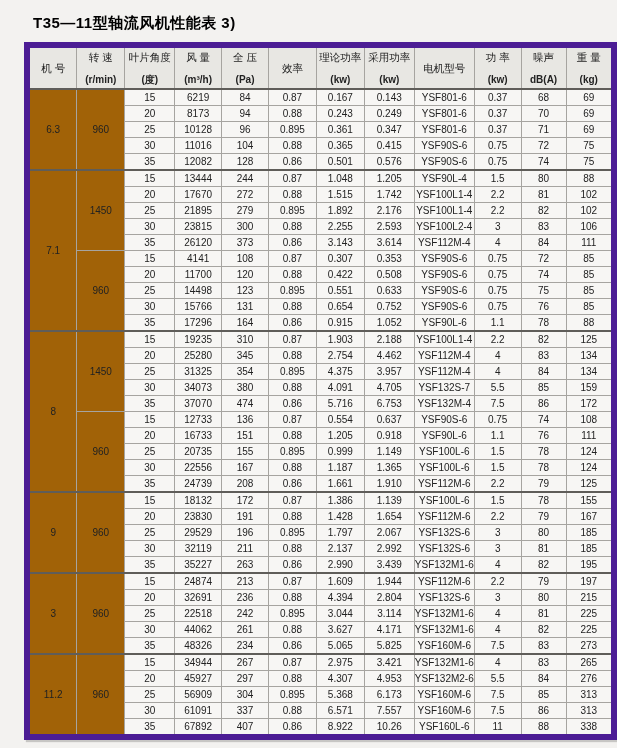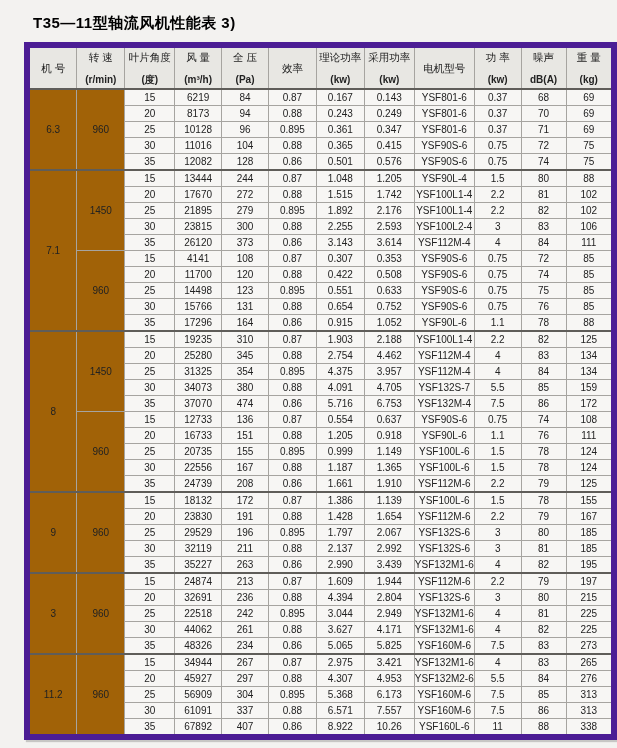--- a/index.html
+++ b/index.html
@@ -527,21 +527,21 @@
         <td>3</td>
         <td>80</td>
         <td>215</td>
       </tr>
       <tr>
         <td>25</td>
         <td>22518</td>
         <td>242</td>
         <td>0.895</td>
         <td>3.044</td>
-        <td>2.949</td>
+        <td>3.114</td>
         <td>YSF132M1-6</td>
         <td>4</td>
         <td>81</td>
         <td>225</td>
       </tr>
       <tr>
         <td>30</td>
         <td>44062</td>
         <td>261</td>
         <td>0.88</td>

